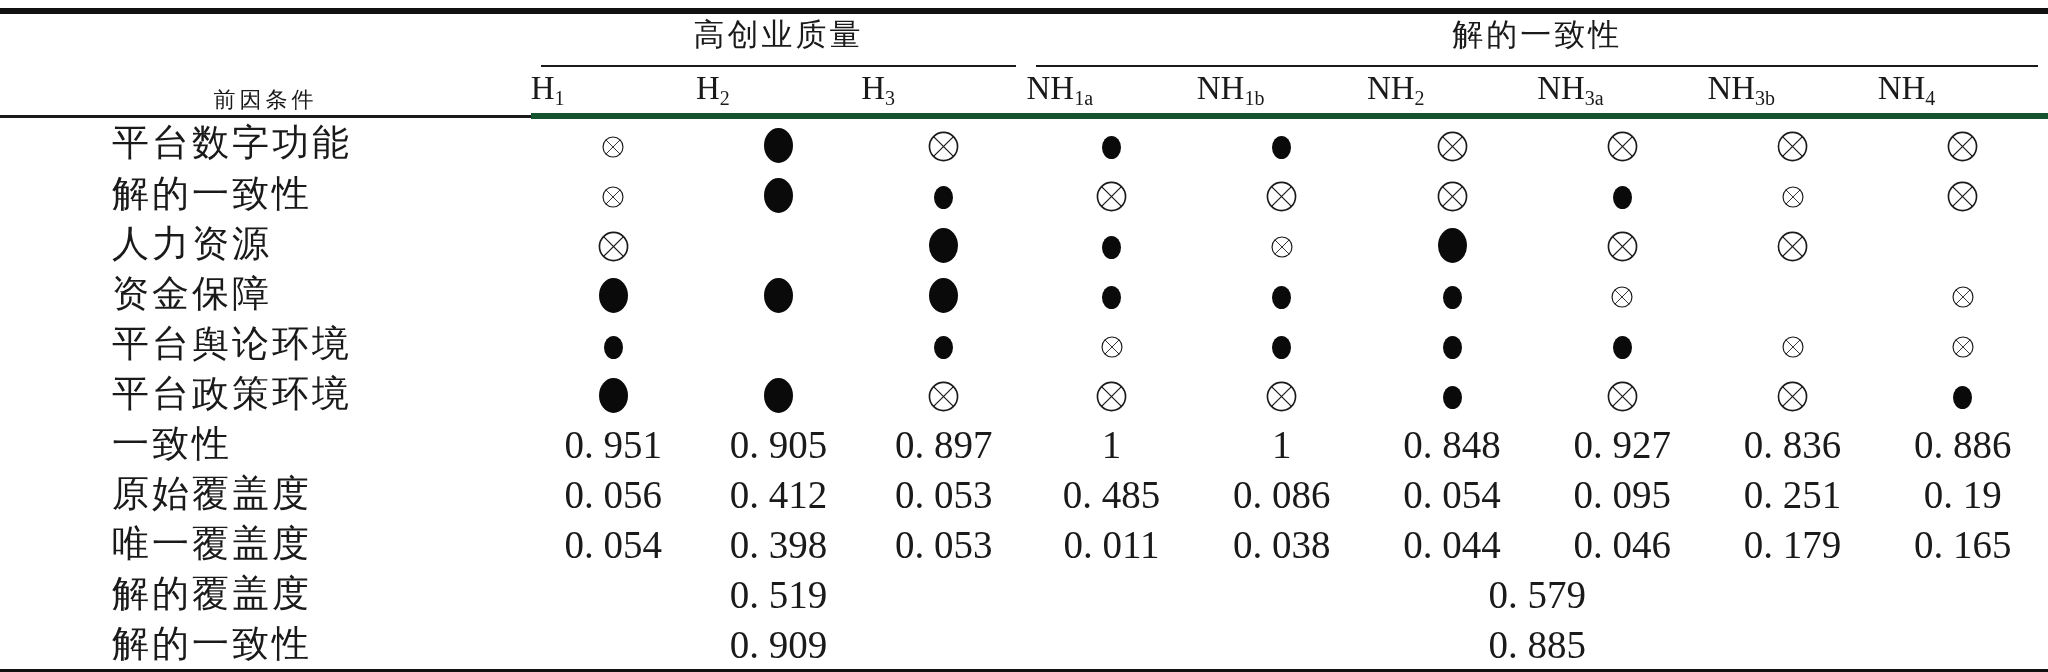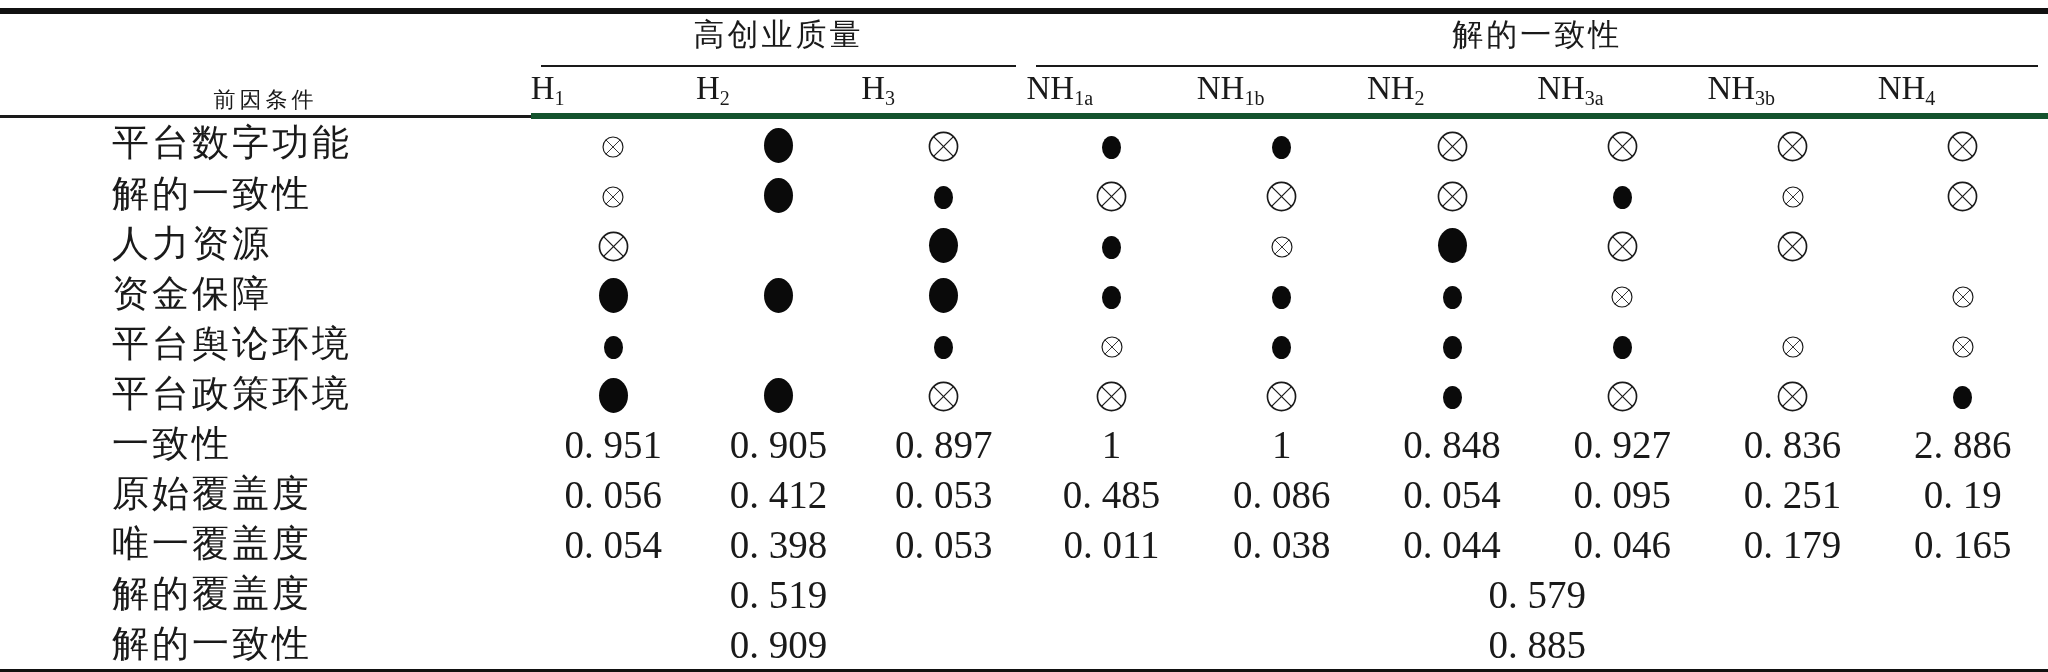--- a/index.html
+++ b/index.html
@@ -267,21 +267,21 @@
         <tr>
           <td class="row-label">一致性</td>
           <td><span class="num">0. 951</span></td>
           <td><span class="num">0. 905</span></td>
           <td><span class="num">0. 897</span></td>
           <td><span class="num">1</span></td>
           <td><span class="num">1</span></td>
           <td><span class="num">0. 848</span></td>
           <td><span class="num">0. 927</span></td>
           <td><span class="num">0. 836</span></td>
-          <td><span class="num">2. 886</span></td>
+          <td><span class="num">0. 886</span></td>
         </tr>
         <tr>
           <td class="row-label">原始覆盖度</td>
           <td><span class="num">0. 056</span></td>
           <td><span class="num">0. 412</span></td>
           <td><span class="num">0. 053</span></td>
           <td><span class="num">0. 485</span></td>
           <td><span class="num">0. 086</span></td>
           <td><span class="num">0. 054</span></td>
           <td><span class="num">0. 095</span></td>

